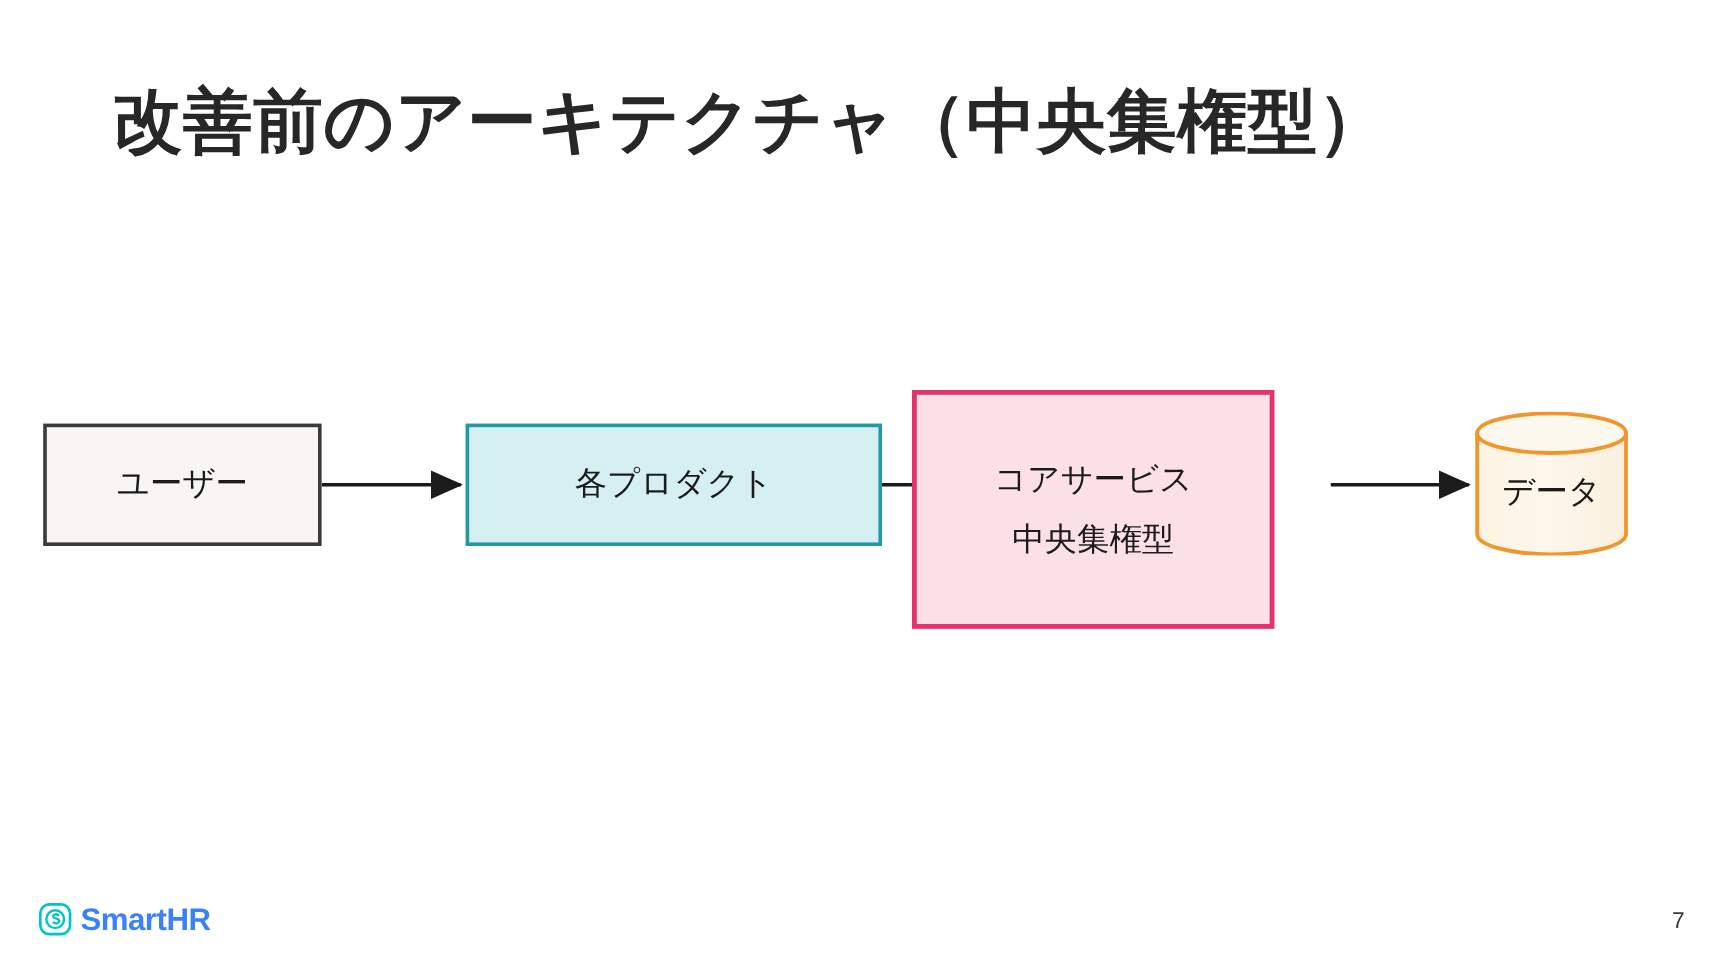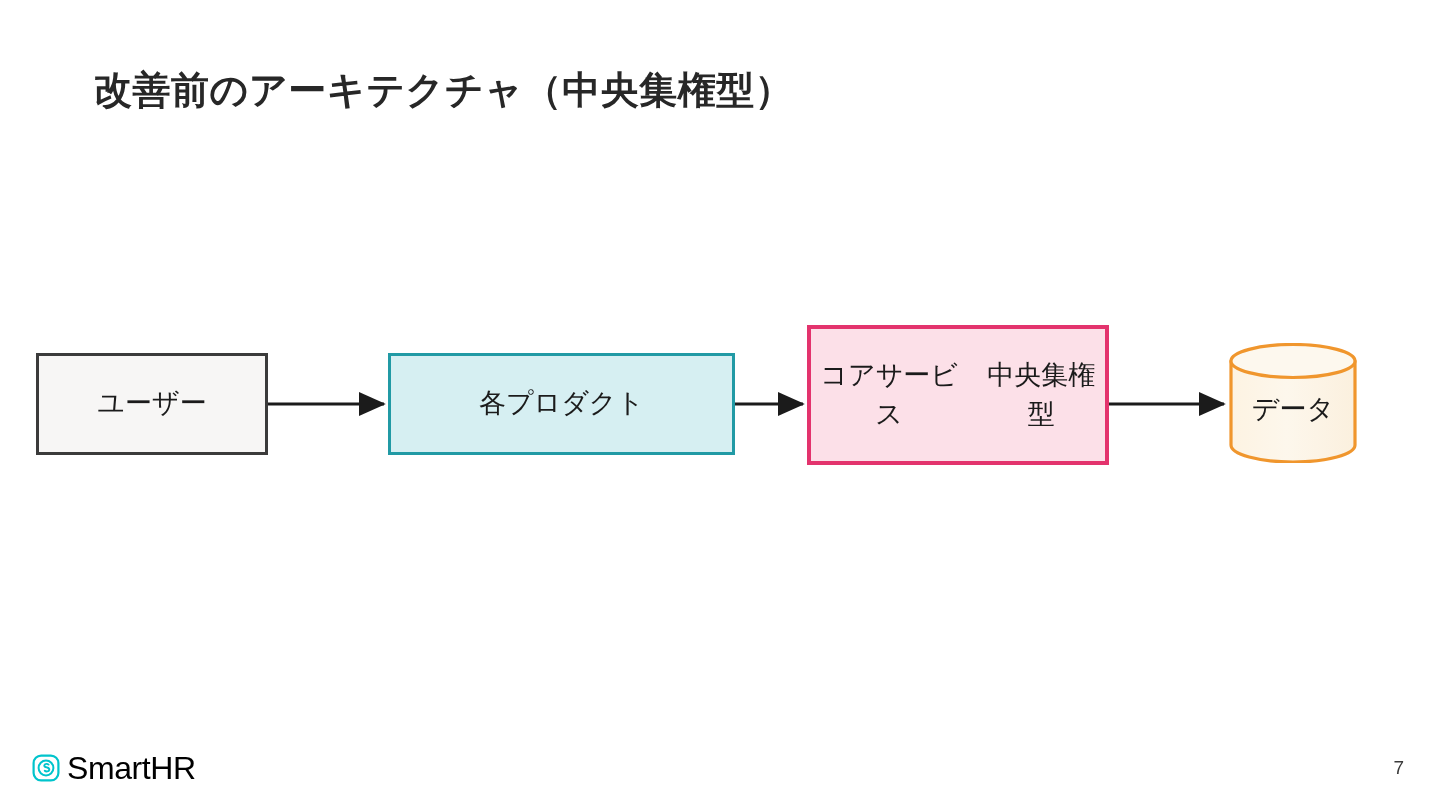--- a/index.html
+++ b/index.html
@@ -20,21 +20,21 @@
     position: absolute;
     inset: 0;
     background: #ffffff;
   }
 
   
   .slide-title {
     position: absolute;
     left: 94px;
     top: 70px;
-    font-size: 38px;
+    font-size: 58px;
     font-weight: 700;
     letter-spacing: 0.5px;
     line-height: 1.1;
     color: #272727;
     white-space: nowrap;
   }
 
   
   .diagram {
     position: absolute;
@@ -70,26 +70,27 @@
   .node-products {
     left: 388px;
     top: 353px;
     width: 347px;
     height: 102px;
     background: #d6eff2;
     border: 3px solid #219aa5;
   }
 
   .node-monolith {
-    left: 807px;
+    left: 760px;
     top: 325px;
     width: 302px;
-    height: 140px;
+    height: 199px;
     background: #fce0e8;
     border: 4px solid #e3336d;
+    flex-direction: column;
     gap: 10px;
   }
 
   .node-monolith .line {
     display: block;
   }
 
   
   .node-db {
     left: 1228px;
@@ -130,23 +131,23 @@
     display: flex;
     align-items: center;
     gap: 7px;
   }
   .logo-mark {
     width: 28px;
     height: 28px;
     flex: 0 0 28px;
   }
   .logo-text {
-    font-size: 32px;
-    font-weight: 400;
-    color: #000000;
+    font-size: 26px;
+    font-weight: 700;
+    color: #3b82f6;
     letter-spacing: -0.4px;
     line-height: 1;
   }
   .page-number {
     position: absolute;
     right: 36px;
     top: 757px;
     font-size: 19px;
     color: #3a3a3a;
   }

